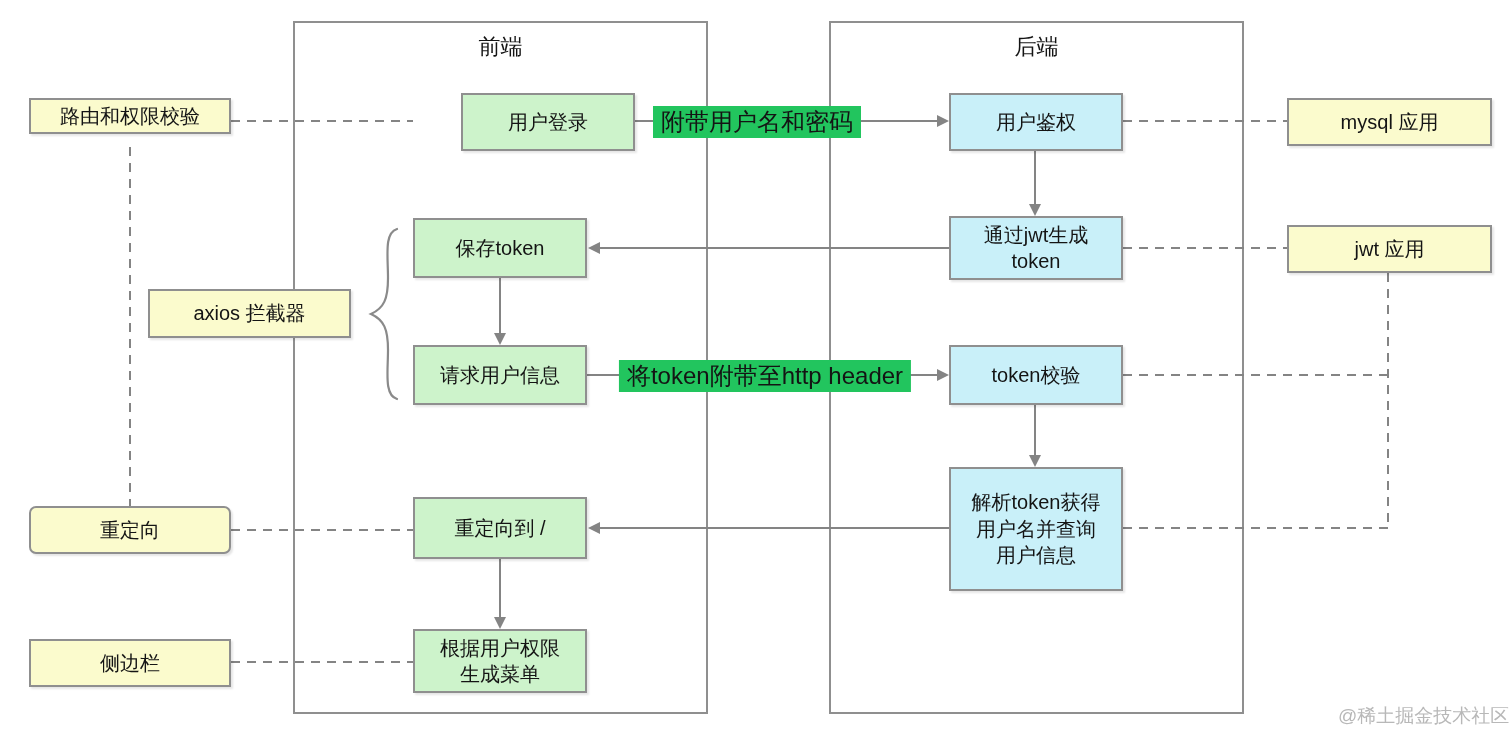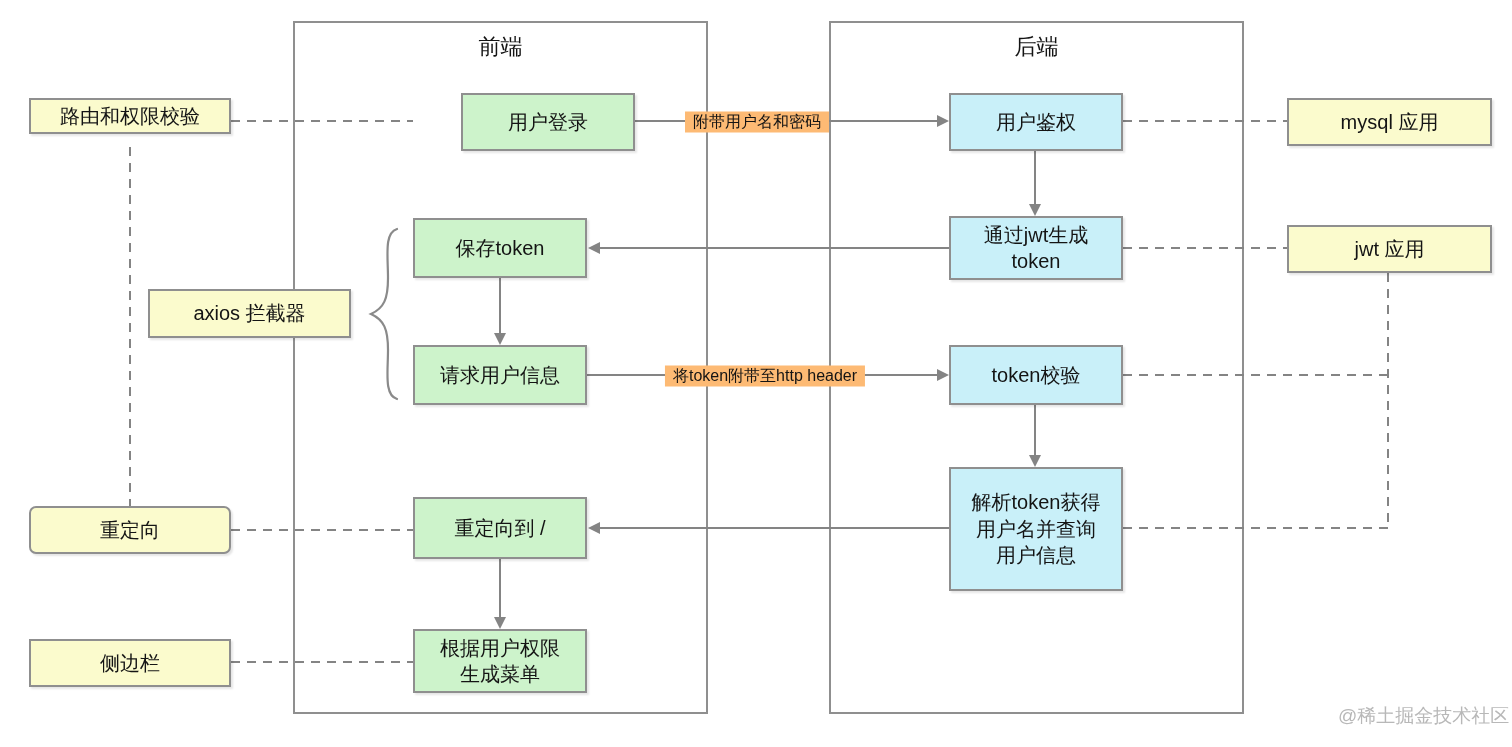--- a/index.html
+++ b/index.html
@@ -26,22 +26,22 @@
     background:repeating-linear-gradient(to right, var(--line) 0, var(--line) 9px, transparent 9px, transparent 16px);}
   .dash-v{position:absolute; width:2px; z-index:2;
     background:repeating-linear-gradient(to bottom, var(--line) 0, var(--line) 9px, transparent 9px, transparent 16px);}
   .arr-r{position:absolute; width:0; height:0; z-index:2;
     border-top:6px solid transparent; border-bottom:6px solid transparent; border-left:12px solid var(--line);}
   .arr-l{position:absolute; width:0; height:0; z-index:2;
     border-top:6px solid transparent; border-bottom:6px solid transparent; border-right:12px solid var(--line);}
   .arr-d{position:absolute; width:0; height:0; z-index:2;
     border-left:6px solid transparent; border-right:6px solid transparent; border-top:12px solid var(--line);}
   .edge-label{
-    position:absolute; z-index:4; background:#fdba74; padding:0 8px;
-    font-size:16px; color:var(--text); white-space:nowrap; transform:translate(-50%,-50%);
+    position:absolute; z-index:4; background:#22c55e; padding:0 8px;
+    font-size:24px; color:var(--text); white-space:nowrap; transform:translate(-50%,-50%);
   }
   .brace{position:absolute; z-index:2;}
   .watermark{position:absolute; z-index:4; font-size:19px; color:var(--watermark); white-space:nowrap;margin-left:8px;}
 </style>
 </head>
 <body>
 
 <div class="canvas">
 
   <div class="frame" style="left:293px;top:21px;width:415px;height:693px;">

